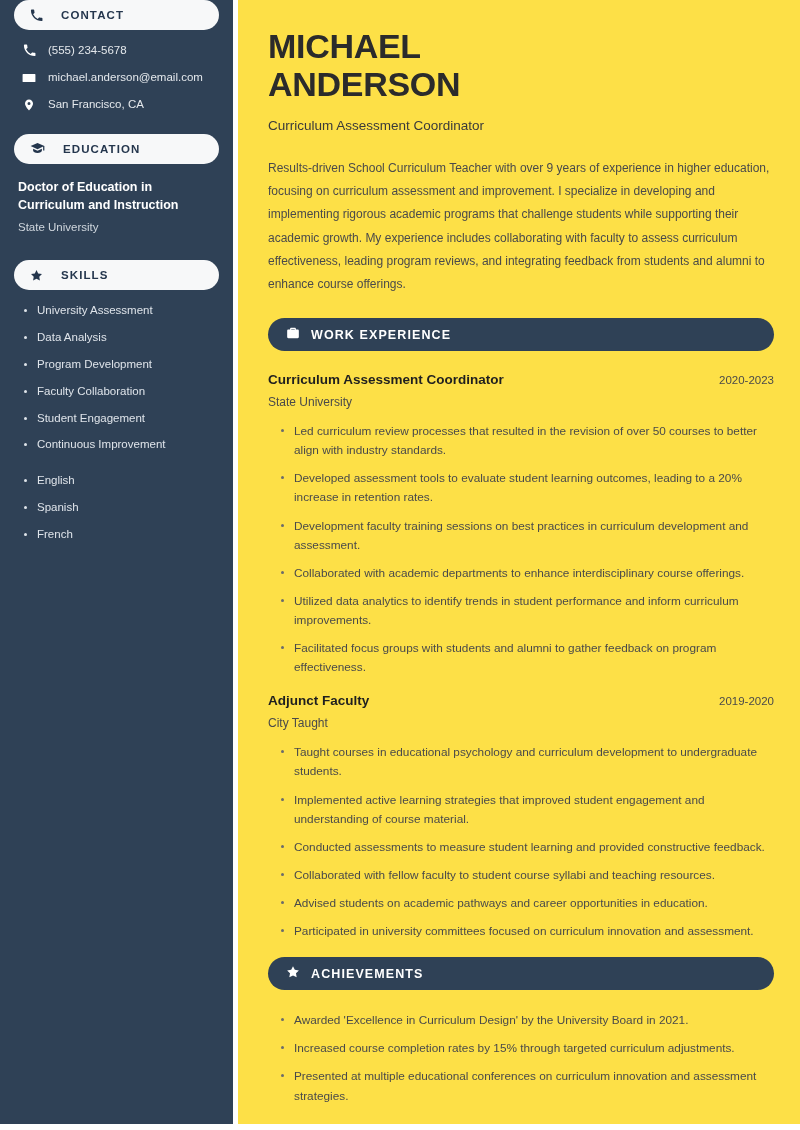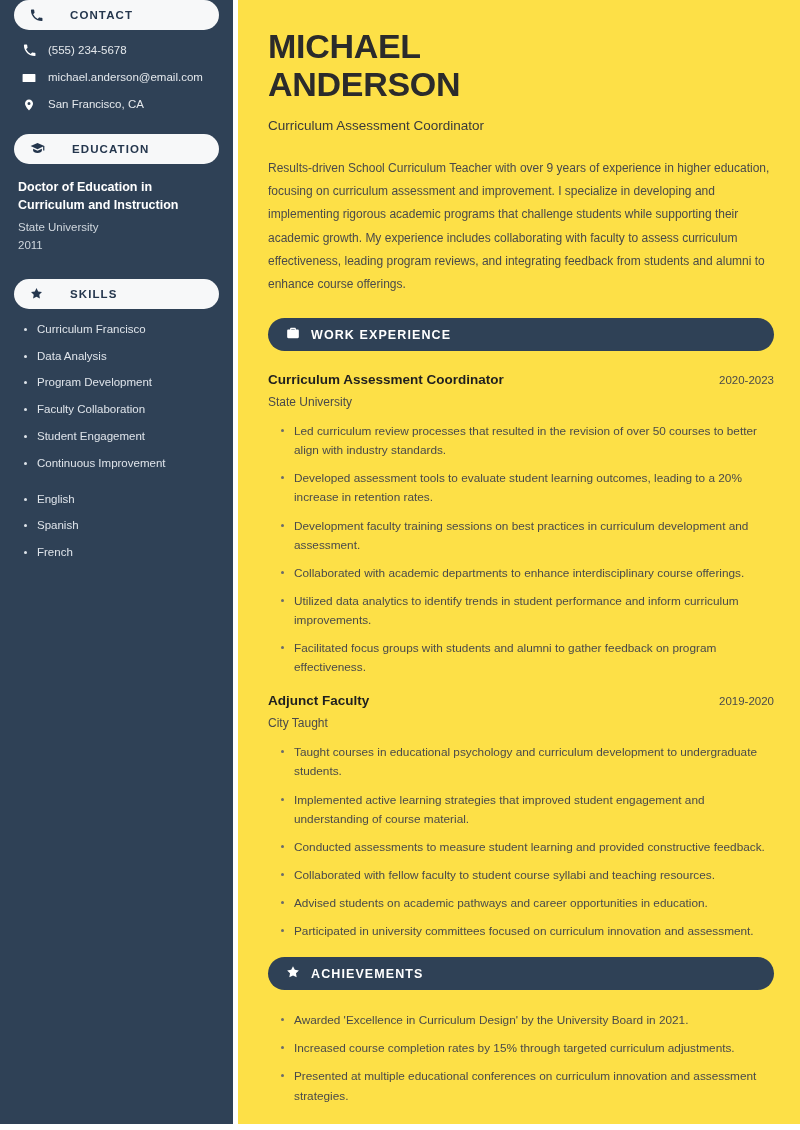--- a/index.html
+++ b/index.html
@@ -55,21 +55,21 @@
   }
 
   .pill {
     background: #f7f8f9;
     color: #24364d;
     border-radius: 999px;
     height: 30px;
     display: flex;
     align-items: center;
     padding: 0 0 0 16px;
-    gap: 27px;
+    gap: 18px;
     margin-bottom: 14px;
   }
   .pill-label {
     font-size: 11.5px;
     font-weight: bold;
     letter-spacing: 1.1px;
     text-transform: uppercase;
     color: #24364d;
   }
   .pill svg { display: block; }
@@ -276,34 +276,33 @@
         <svg width="15" height="15" viewBox="0 0 24 24" fill="#24364d">
             <path d="M12 3L1 8l11 5 9-4.1V15h2V8L12 3zM5 12.3v3.2c0 1.9 3.1 3.5 7 3.5s7-1.6 7-3.5v-3.2l-7 3.2-7-3.2z"></path>
           </svg>
       </span>
       <span class="pill-label">EDUCATION</span>
     </div>
 
     <div class="edu-block">
       <div class="edu-degree">Doctor of Education in Curriculum and Instruction</div>
       <div class="edu-school">State University</div>
-      <div class="edu-year">2011</div>
     </div>
 
     <div class="pill">
       <span>
         <svg width="13" height="13" viewBox="0 0 24 24" fill="#24364d">
             <path d="M12 2l3.1 6.3 7 1-5 4.9 1.2 6.9L12 17.8 5.7 21.1l1.2-6.9-5-4.9 7-1L12 2z"></path>
           </svg>
       </span>
       <span class="pill-label">SKILLS</span>
     </div>
 
     <ul class="side-list">
-      <li>Curriculum Francisco</li>
+      <li>University Assessment</li>
       <li>Data Analysis</li>
       <li>Program Development</li>
       <li>Faculty Collaboration</li>
       <li>Student Engagement</li>
       <li>Continuous Improvement</li>
     </ul>
 
 
     <ul class="side-list">
       <li>English</li>

